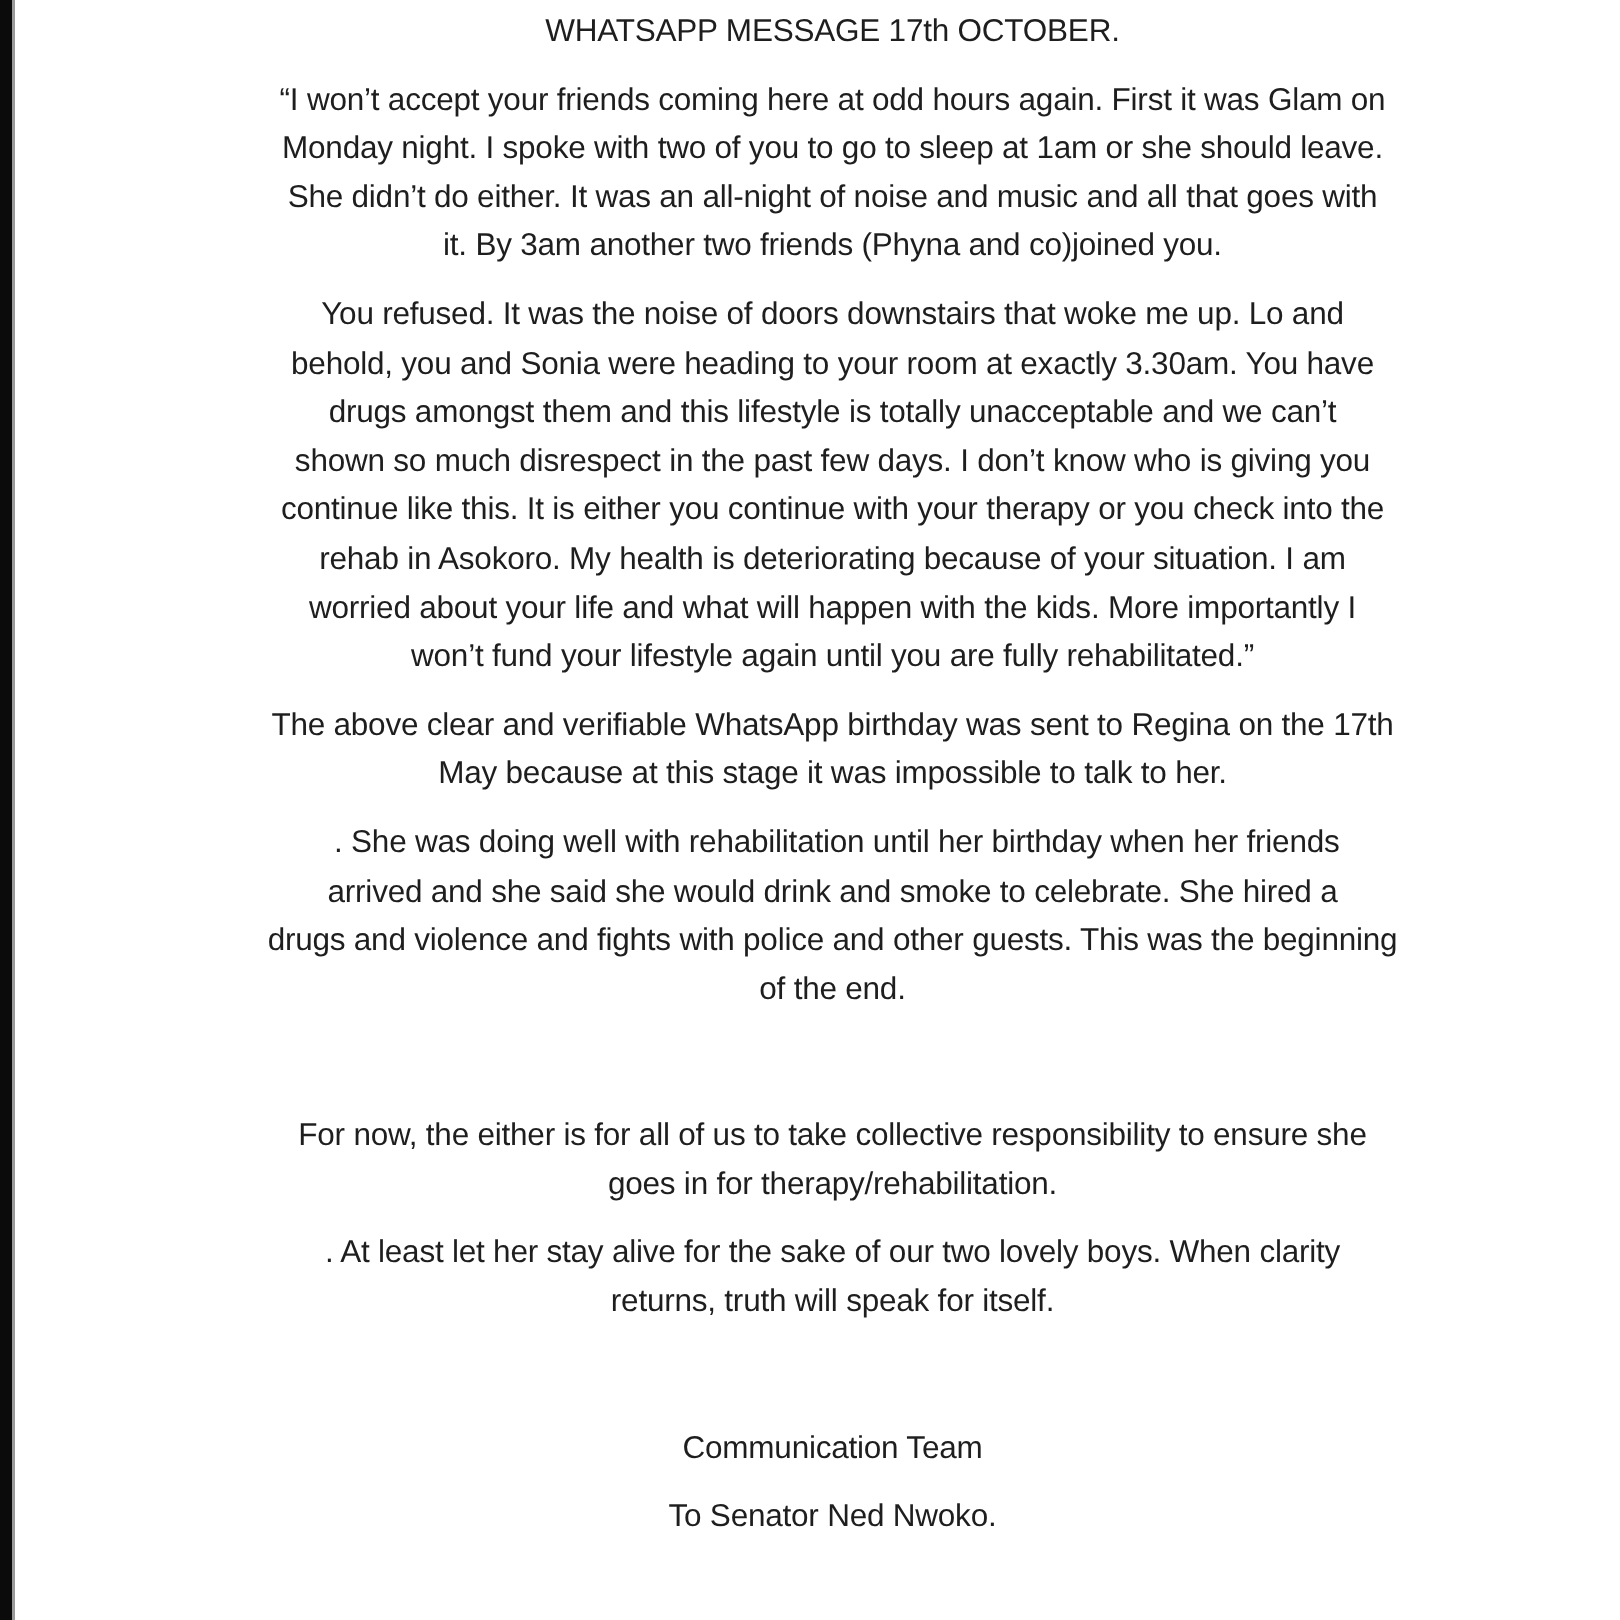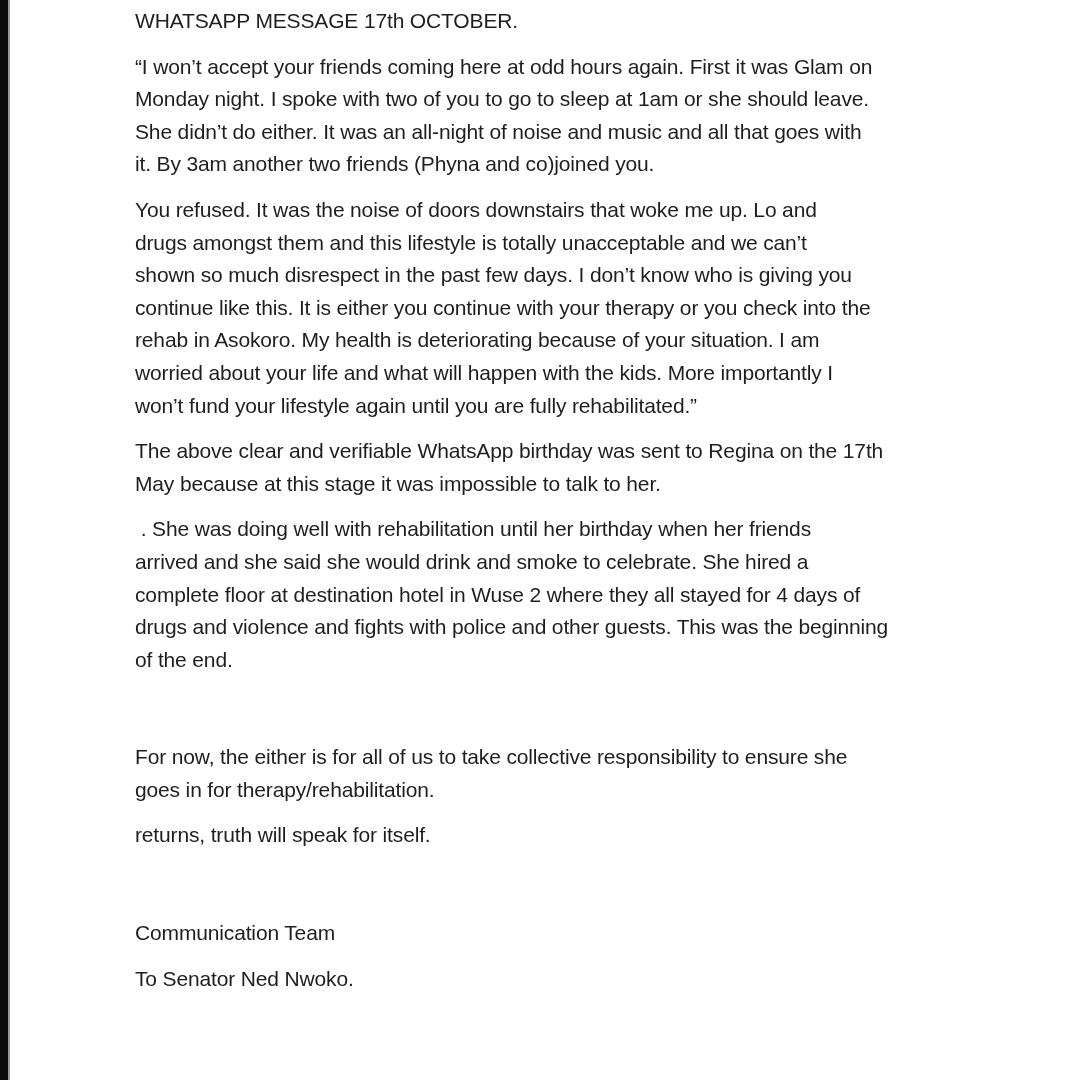--- a/index.html
+++ b/index.html
@@ -28,20 +28,21 @@
     left: 135px;
     top: 5px;
     width: 840px;
     color: #1e1e1e;
     font-size: 21px;
     line-height: 32.6px;
     letter-spacing: -0.15px;
   }
   .block {
     margin: 0 0 13px 0;
+    text-align: center;
   }
   .block.gap {
     height: 52px;
     margin: 0;
   }
   .line {
     white-space: pre;
   }
   .heading .line {
     
@@ -58,44 +59,45 @@
         <div class="line">WHATSAPP MESSAGE 17th OCTOBER.</div>
       </div>
       <div class="block paragraph">
         <div class="line">“I won’t accept your friends coming here at odd hours again. First it was Glam on</div>
         <div class="line">Monday night. I spoke with two of you to go to sleep at 1am or she should leave.</div>
         <div class="line">She didn’t do either. It was an all-night of noise and music and all that goes with</div>
         <div class="line">it. By 3am another two friends (Phyna and co)joined you.</div>
       </div>
       <div class="block paragraph">
         <div class="line">You refused. It was the noise of doors downstairs that woke me up. Lo and</div>
+        <div class="line">behold, you and Sonia were heading to your room at exactly 3.30am. You have</div>
         <div class="line">drugs amongst them and this lifestyle is totally unacceptable and we can’t</div>
         <div class="line">shown so much disrespect in the past few days. I don’t know who is giving you</div>
         <div class="line">continue like this. It is either you continue with your therapy or you check into the</div>
         <div class="line">rehab in Asokoro. My health is deteriorating because of your situation. I am</div>
         <div class="line">worried about your life and what will happen with the kids. More importantly I</div>
         <div class="line">won’t fund your lifestyle again until you are fully rehabilitated.”</div>
       </div>
       <div class="block paragraph">
         <div class="line">The above clear and verifiable WhatsApp birthday was sent to Regina on the 17th</div>
         <div class="line">May because at this stage it was impossible to talk to her.</div>
       </div>
       <div class="block paragraph">
         <div class="line"> . She was doing well with rehabilitation until her birthday when her friends</div>
         <div class="line">arrived and she said she would drink and smoke to celebrate. She hired a</div>
-        <div class="line">complete floor at destination hotel in Wuse 2 where they all stayed for 4 days of</div>
         <div class="line">drugs and violence and fights with police and other guests. This was the beginning</div>
         <div class="line">of the end.</div>
       </div>
       <div class="block gap"></div>
       <div class="block paragraph">
         <div class="line">For now, the either is for all of us to take collective responsibility to ensure she</div>
         <div class="line">goes in for therapy/rehabilitation.</div>
       </div>
       <div class="block paragraph">
+        <div class="line">. At least let her stay alive for the sake of our two lovely boys. When clarity</div>
         <div class="line">returns, truth will speak for itself.</div>
       </div>
       <div class="block gap"></div>
       <div class="block signature">
         <div class="line">Communication Team</div>
       </div>
       <div class="block signature">
         <div class="line">To Senator Ned Nwoko.</div>
       </div>
     </div>

